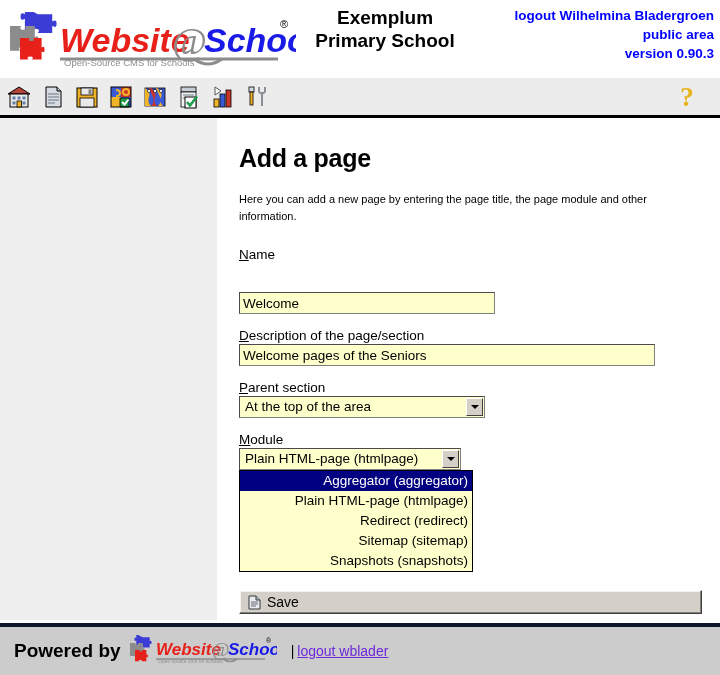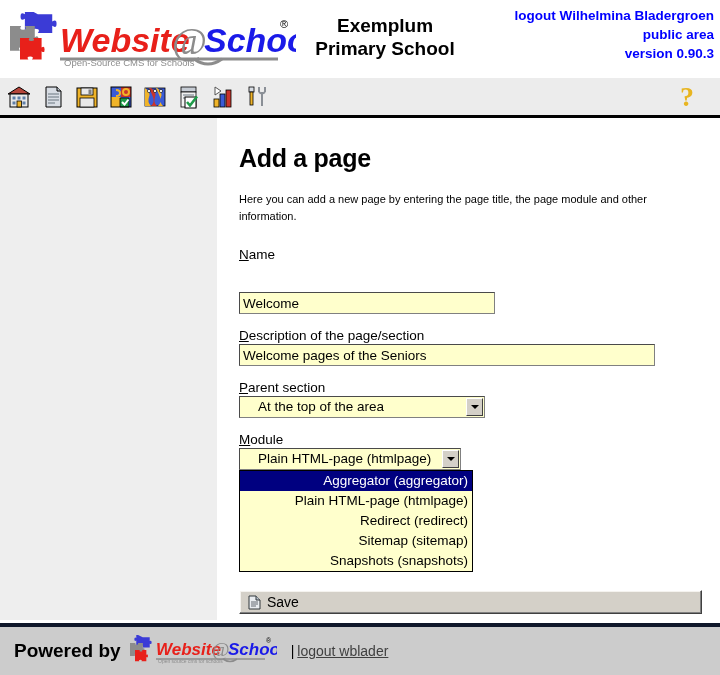--- a/index.html
+++ b/index.html
@@ -32,21 +32,21 @@
     box-sizing: border-box;
   }
   .ws-logo {
     position: relative;
     display: block;
   }
   .school-title {
     flex: 0 0 auto;
     width: 178px;
     text-align: center;
-    padding-top: 14px;
+    padding-top: 6px;
     font-weight: bold;
     font-size: 19px;
     line-height: 23px;
     letter-spacing: 0px;
     color: #000000;
   }
   .user-block {
     flex: 1 1 auto;
     text-align: right;
     padding-top: 6px;
@@ -168,21 +168,21 @@
     border-top-color: #4a4a4a;
     border-left-color: #4a4a4a;
     height: 22px;
     box-sizing: border-box;
     cursor: default;
     position: relative;
   }
   .sel .sel-text {
     flex: 1 1 auto;
     font-size: 13.5px;
-    padding: 2px 4px 0 18px;
+    padding: 2px 4px 0 5px;
     white-space: nowrap;
     overflow: hidden;
   }
   .sel .sel-arrow {
     width: 17px;
     flex: 0 0 17px;
     background: #d4d0c8;
     border-left: 1px solid #ffffff;
     border-top: 1px solid #ffffff;
     border-right: 1px solid #404040;
@@ -266,21 +266,21 @@
     font-weight: bold;
     color: #000000;
     margin-right: 8px;
   }
   .footer-logout {
     margin-left: 14px;
     font-size: 14px;
     color: #000080;
   }
   .footer-logout a {
-    color: #404040;
+    color: #6d28d9;
     text-decoration: underline;
   }
   .sep-bar { color: #000000; margin-right: 3px; }
 </style>
 </head>
 <body>
 
 <div class="header">
 
   <div class="logo-block">

